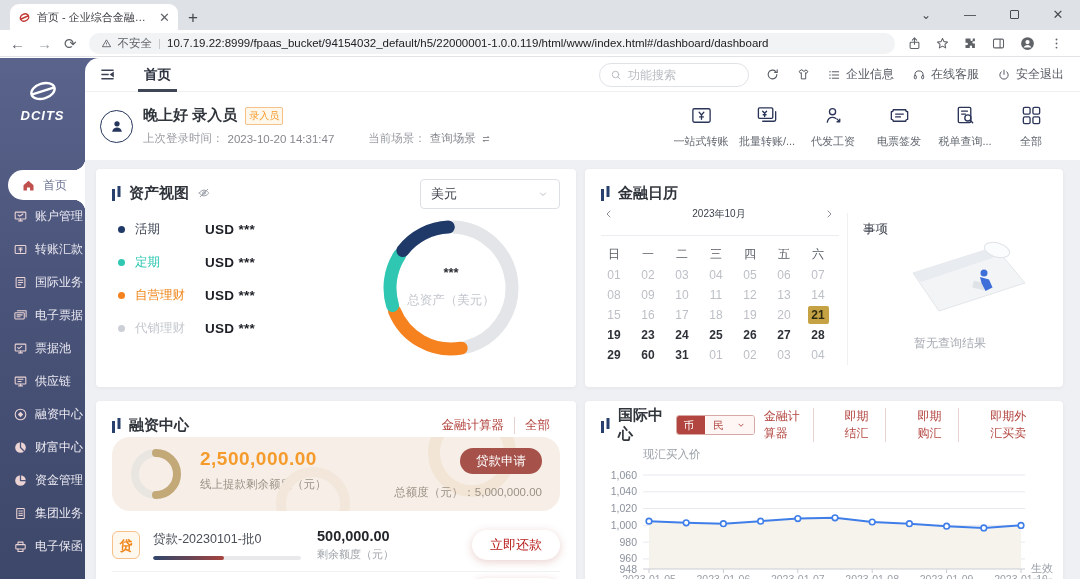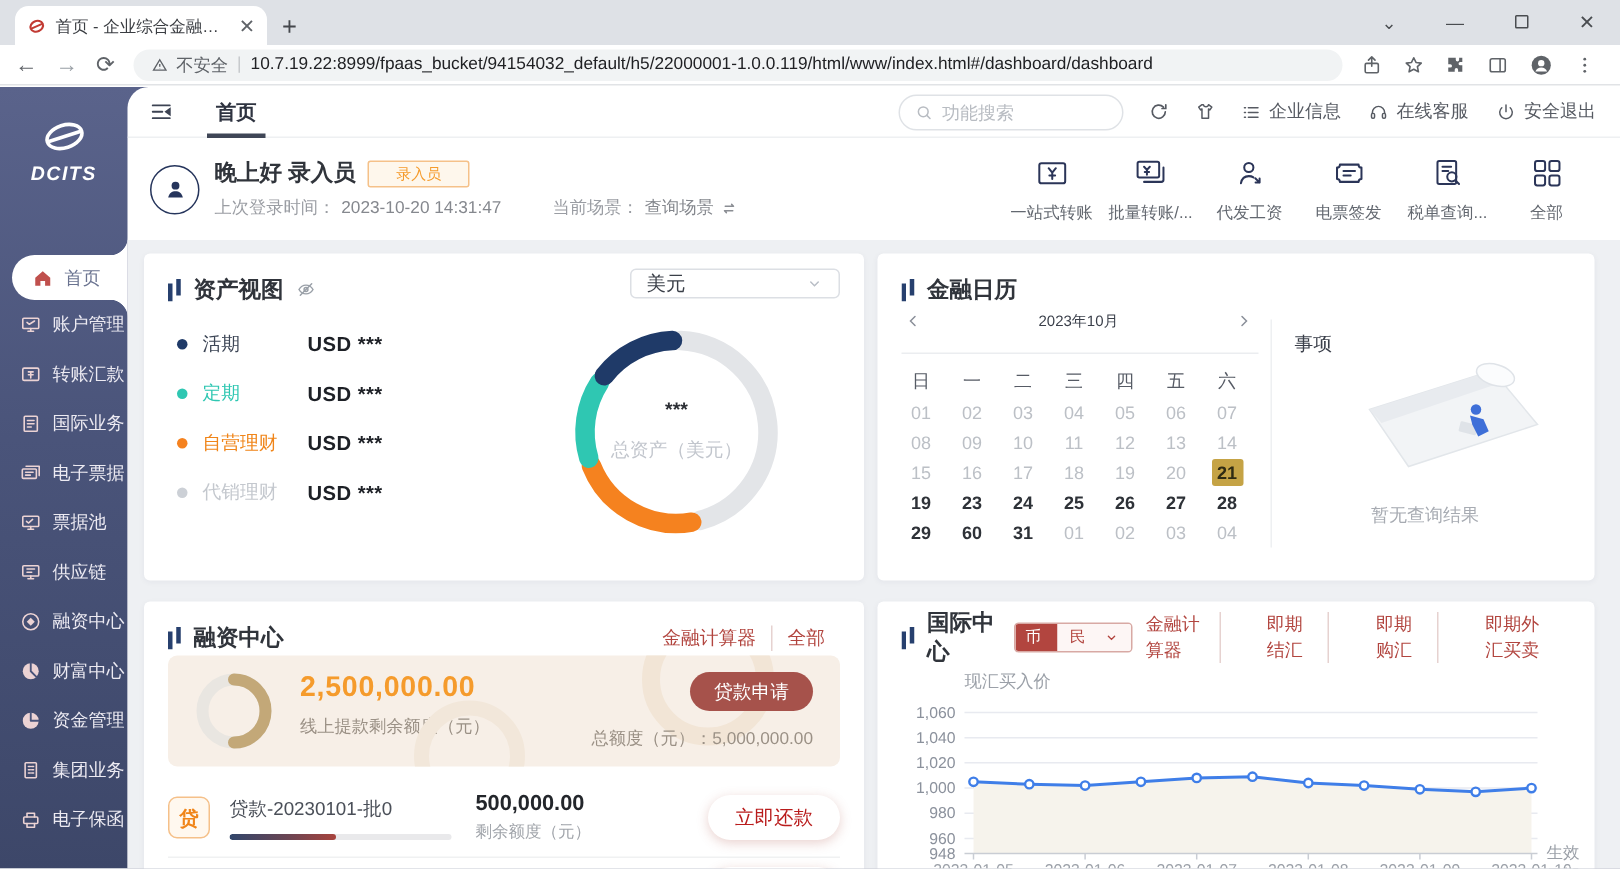--- a/index.html
+++ b/index.html
@@ -46,21 +46,21 @@
   .mh-right { margin-left:auto; display:flex; align-items:center; gap:16px; color:#565a62; font-size:12px; }
   .search { width:150px; height:24px; border:1px solid #dfe2e6; border-radius:12px; display:flex; align-items:center; padding:0 10px; gap:6px; color:#b8bcc2; }
   .search input { border:none; outline:none; background:transparent; width:100px; font-size:12px; color:#333; font-family:inherit; }
   .search input::placeholder { color:#b8bcc2; }
   .mh-action { display:flex; align-items:center; gap:5px; }
 
   #hero { height:68px; display:flex; align-items:center; padding:0 18px 0 15px; }
   .avatar { width:33px; height:33px; border-radius:50%; border:1.5px solid #26355c; display:flex; align-items:center; justify-content:center; color:#26355c; background:#fff; }
   .greet { margin-left:10px; }
   .greet-line { display:flex; align-items:center; gap:8px; font-size:15px; font-weight:bold; color:#30343b; }
-  .badge { font-size:10px; font-weight:normal; color:#f59b2c; border:1px solid #f5c189; background:#fef7ec; border-radius:2px; padding:1px 18px; }
+  .badge { font-size:10px; font-weight:normal; color:#f59b2c; border:1px solid #f5c189; background:#fef7ec; border-radius:2px; padding:1px 3px; }
   .sub-line { margin-top:6px; font-size:11.5px; color:#9a9da3; display:flex; align-items:center; gap:4px;justify-content:space-between; }
   .sub-line .v { color:#85888e; }
   .sub-line .gap { width:26px; }
   #quick-actions { margin-left:auto; display:flex; gap:4px; }
   .qa { width:62px; display:flex; flex-direction:column; align-items:center; gap:7px; font-size:11px; color:#636870; }
   .qa .ic { color:#2b3558; }
   .qa-label { max-width:62px; white-space:nowrap; overflow:hidden; }
 
   #content { position:absolute; top:102px; left:0; right:0; bottom:0; background:#eef0f3; }
   .card { position:absolute; background:#fff; border-radius:4px; box-shadow:0 1px 4px rgba(30,40,70,.05); }
@@ -69,21 +69,21 @@
   #card-finance  { left:11px;  top:241px; width:480px; height:420px; }
   #card-intl     { left:500px; top:241px; width:478px; height:420px; }
   .card-head { position:absolute; top:13px; left:16px; right:16px; height:22px; display:flex; align-items:center; }
   .marker { width:10px; height:15px; flex:none; margin-right:7px; }
   .card-title { font-size:15px; font-weight:bold; color:#30343b; }
   .head-links { margin-left:auto; display:flex; align-items:center; font-size:12.5px; color:#b2453f; }
   .head-links a { color:#b2453f; text-decoration:none; padding:0 10px; }
   .head-links a + a { border-left:1px solid #e6d2d0; }
 
   
-  .currency-select { position:absolute; top:10px; right:16px; width:140px; height:20px; border:1px solid #dcdfe4; border-radius:4px; display:flex; align-items:center; justify-content:space-between; padding:0 10px; font-size:13px; color:#3a3f48; background:#fff; }
+  .currency-select { position:absolute; top:10px; right:16px; width:140px; height:30px; border:1px solid #dcdfe4; border-radius:4px; display:flex; align-items:center; justify-content:space-between; padding:0 10px; font-size:13px; color:#3a3f48; background:#fff; }
   .currency-select .ic { color:#b9bec6; }
   #legend { position:absolute; left:22px; top:44px; width:225px; }
   .lg-row { height:33px; display:flex; align-items:center; }
   .lg-dot { width:7px; height:7px; border-radius:50%; margin-right:10px; flex:none; }
   .lg-label { width:70px; font-size:12.5px; }
   .lg-value { font-size:13.5px; font-weight:bold; color:#1d2026; letter-spacing:.3px; }
   #donut-wrap { position:absolute; left:272px; top:36px; width:166px; height:166px; }
   #donut-center { position:absolute; left:0; right:0; top:60px; text-align:center; }
   #donut-center .dc-v { font-size:13px; font-weight:bold; color:#2a2d33; }
   #donut-center .dc-l { margin-top:12px; font-size:12.5px; color:#c2c6cd; }
@@ -99,21 +99,21 @@
   .cal-muted { color:#bcc0c6; }
   .cal-normal { color:#2e3238; font-weight:bold; }
   .cal-today { font-weight:bold; }
   .cal-today i { font-style:normal; display:inline-block; min-width:21px; height:18px; line-height:18px; background:#c5a345; color:#2f2b13; border-radius:2px; padding:0 1px; }
   .cal-vdiv { position:absolute; left:262px; top:44px; height:152px; width:1px; background:#eef0f2; }
   .events-label { position:absolute; left:278px; top:52px; font-size:12.5px; color:#3a3f4a; }
   .empty-ill { position:absolute; left:300px; top:66px; }
   .empty-text { position:absolute; left:262px; right:10px; top:166px; text-align:center; font-size:12px; color:#a7abb2; }
 
   
-  .fin-panel { position:absolute; top:36px; left:16px; right:16px; height:74px; background:#f7efe7; border-radius:6px; overflow:hidden; }
+  .fin-panel { position:absolute; top:36px; left:16px; right:16px; height:74px; background:#f7efe7; border-radius:18px; overflow:hidden; }
   .fin-panel::before { content:''; position:absolute; right:44px; top:-28px; width:64px; height:64px; border-radius:50%; border:12px solid #f2e5d6; }
   .fin-panel::after { content:''; position:absolute; right:210px; bottom:-30px; width:54px; height:54px; border-radius:50%; border:10px solid #f2e7da; }
   #gauge { position:absolute; left:18px; top:11px; }
   .fin-amount { position:absolute; left:88px; top:11px; }
   .fin-amount .fa-v { font-size:19px; font-weight:bold; color:#f59b2c; letter-spacing:.5px; }
   .fin-amount .fa-l { margin-top:7px; font-size:11.5px; color:#9b9186; }
   .apply-btn { position:absolute; right:18px; top:11px; height:26px; border:none; border-radius:13px; background:#a6524b; color:#fff; font-size:12.5px; padding:0 16px; font-family:inherit; }
   .fin-total { position:absolute; right:18px; top:48px; font-size:11.5px; color:#9b9186; }
   .loan-row { position:absolute; top:122px; left:16px; right:16px; height:44px; display:flex; align-items:center; }
   .loan-tag { width:28px; height:28px; border:1px solid #f5c089; background:#fff8ef; color:#f08519; border-radius:6px; font-size:13px; font-weight:bold; text-align:center; line-height:28px; flex:none; }

